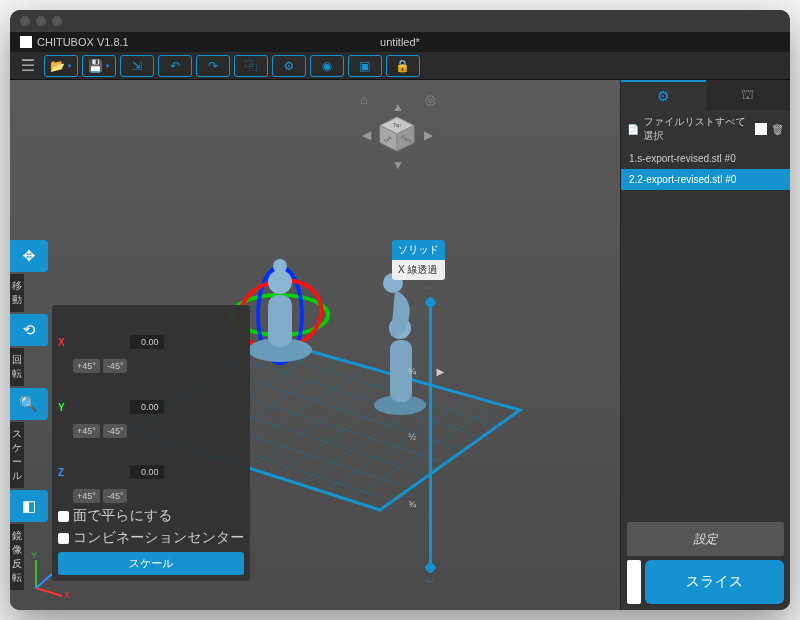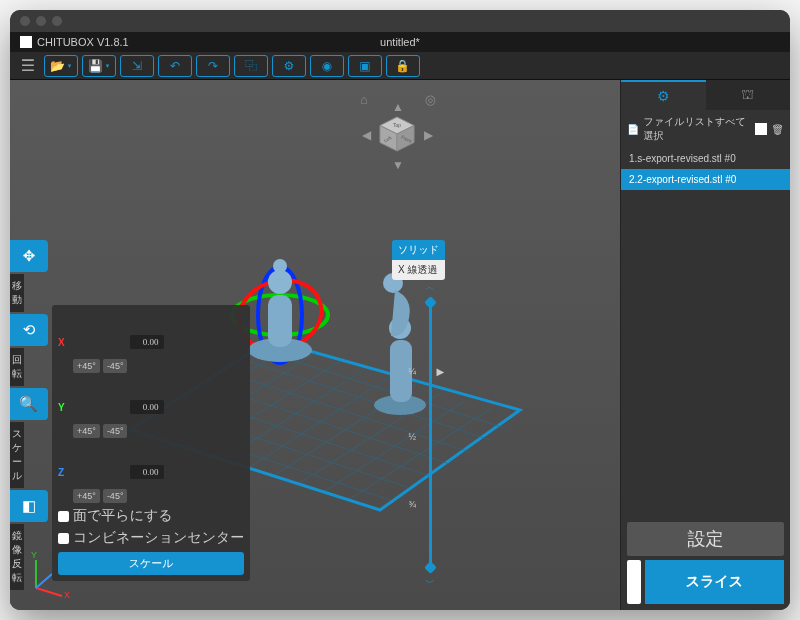--- a/index.html
+++ b/index.html
@@ -18,37 +18,37 @@
 .viewport { flex: 1; position: relative; background: linear-gradient(#5a5a5a, #4a4a4a); }
 .right-panel { width: 170px; background: #333; display: flex; flex-direction: column; border-left: 1px solid #222; }
 .right-tabs { display: flex; height: 30px; }
 .right-tab { flex: 1; display: flex; align-items: center; justify-content: center; background: #2a2a2a; color: #888; font-size: 14px; cursor: pointer; }
 .right-tab.active { background: #333; color: #1593d0; border-top: 2px solid #1593d0; }
 .file-header { display: flex; align-items: center; padding: 5px 6px; color: #ccc; font-size: 10px; gap: 4px; }
 .file-header .cb { width: 12px; height: 12px; background: #fff; }
 .file-item { padding: 5px 8px; color: #ccc; font-size: 10px; cursor: pointer; }
 .file-item.selected { background: #1593d0; color: #fff; }
 .right-spacer { flex: 1; }
-.settings-btn { height: 34px; margin: 4px 6px; background: #555; color: #e0e0e0; display: flex; align-items: center; justify-content: center; font-size: 18px; cursor: pointer; border-radius: 2px; }
+.settings-btn { height: 34px; margin: 4px 6px; background: #555; color: #e0e0e0; display: flex; align-items: center; justify-content: center; font-size: 12px; cursor: pointer; border-radius: 2px; font-style: italic; }
 .slice-row { display: flex; margin: 0 6px 6px; height: 44px; }
 .slice-preview { width: 14px; background: #fff; margin-right: 4px; border-radius: 2px; }
-.slice-btn { flex: 1; background: #1593d0; color: #fff; display: flex; align-items: center; justify-content: center; font-size: 14px; cursor: pointer; border-radius: 0; font-weight: bold; }
+.slice-btn { flex: 1; background: #1593d0; color: #fff; display: flex; align-items: center; justify-content: center; font-size: 14px; cursor: pointer; border-radius: 6px; }
 
 .left-tools { position: absolute; left: 0; top: 160px; display: flex; flex-direction: column; gap: 2px; z-index: 5; }
 .left-tool { width: 38px; height: 32px; background: #1593d0; display: flex; align-items: center; justify-content: center; color: #fff; cursor: pointer; border-top-right-radius: 4px; border-bottom-right-radius: 4px; font-size: 15px; }
 .left-label { width: 14px; background: #2a2a2a; color: #ccc; font-size: 10px; padding: 5px 2px; text-align: center; }
 
 .rotate-panel { position: absolute; left: 42px; top: 225px; background: rgba(50,50,50,0.95); padding: 6px; border-radius: 3px; z-index: 5; font-size: 10px; color: #ccc; }
 .rotate-row { display: flex; align-items: center; gap: 3px; margin-bottom: 3px; }
 .rotate-row .axis { width: 12px; font-weight: bold; }
 .rotate-row .axis.x { color: #ff3030; }
 .rotate-row .axis.y { color: #30ff30; }
 .rotate-row .axis.z { color: #3090ff; }
 .rot-btn { background: #555; color: #ccc; padding: 2px 4px; border-radius: 2px; cursor: pointer; font-size: 9px; margin-top: 48px; }
-.rot-val { background: #222; color: #ccc; padding: 2px 6px; border-radius: 2px; font-size: 9px; width: 34px; text-align: right; font-family: Liberation Serif, serif; }
+.rot-val { background: #222; color: #ccc; padding: 2px 6px; border-radius: 2px; font-size: 9px; width: 34px; text-align: right; }
 .check-row { display: flex; align-items: center; gap: 4px; margin-top: 4px; font-size: 14px; }
 .check-row .cb { width: 11px; height: 11px; background: #fff; border-radius: 2px; }
 .reset-btn { background: #1593d0; color: #fff; text-align: center; padding: 4px; border-radius: 3px; margin-top: 5px; cursor: pointer; font-size: 11px; }
 
 .view-cube-area { position: absolute; top: 10px; right: 180px; width: 90px; height: 90px; z-index: 3; color: #888; }
 .view-cube { position: absolute; left: 28px; top: 26px; width: 38px; height: 36px; }
 .arrow { position: absolute; cursor: pointer; color: #999; font-size: 12px; }
 .home-ico { position: absolute; left: 10px; top: 2px; font-size: 13px; cursor: pointer; }
 .eye-ico { position: absolute; right: 4px; top: 2px; font-size: 13px; cursor: pointer; }
 

